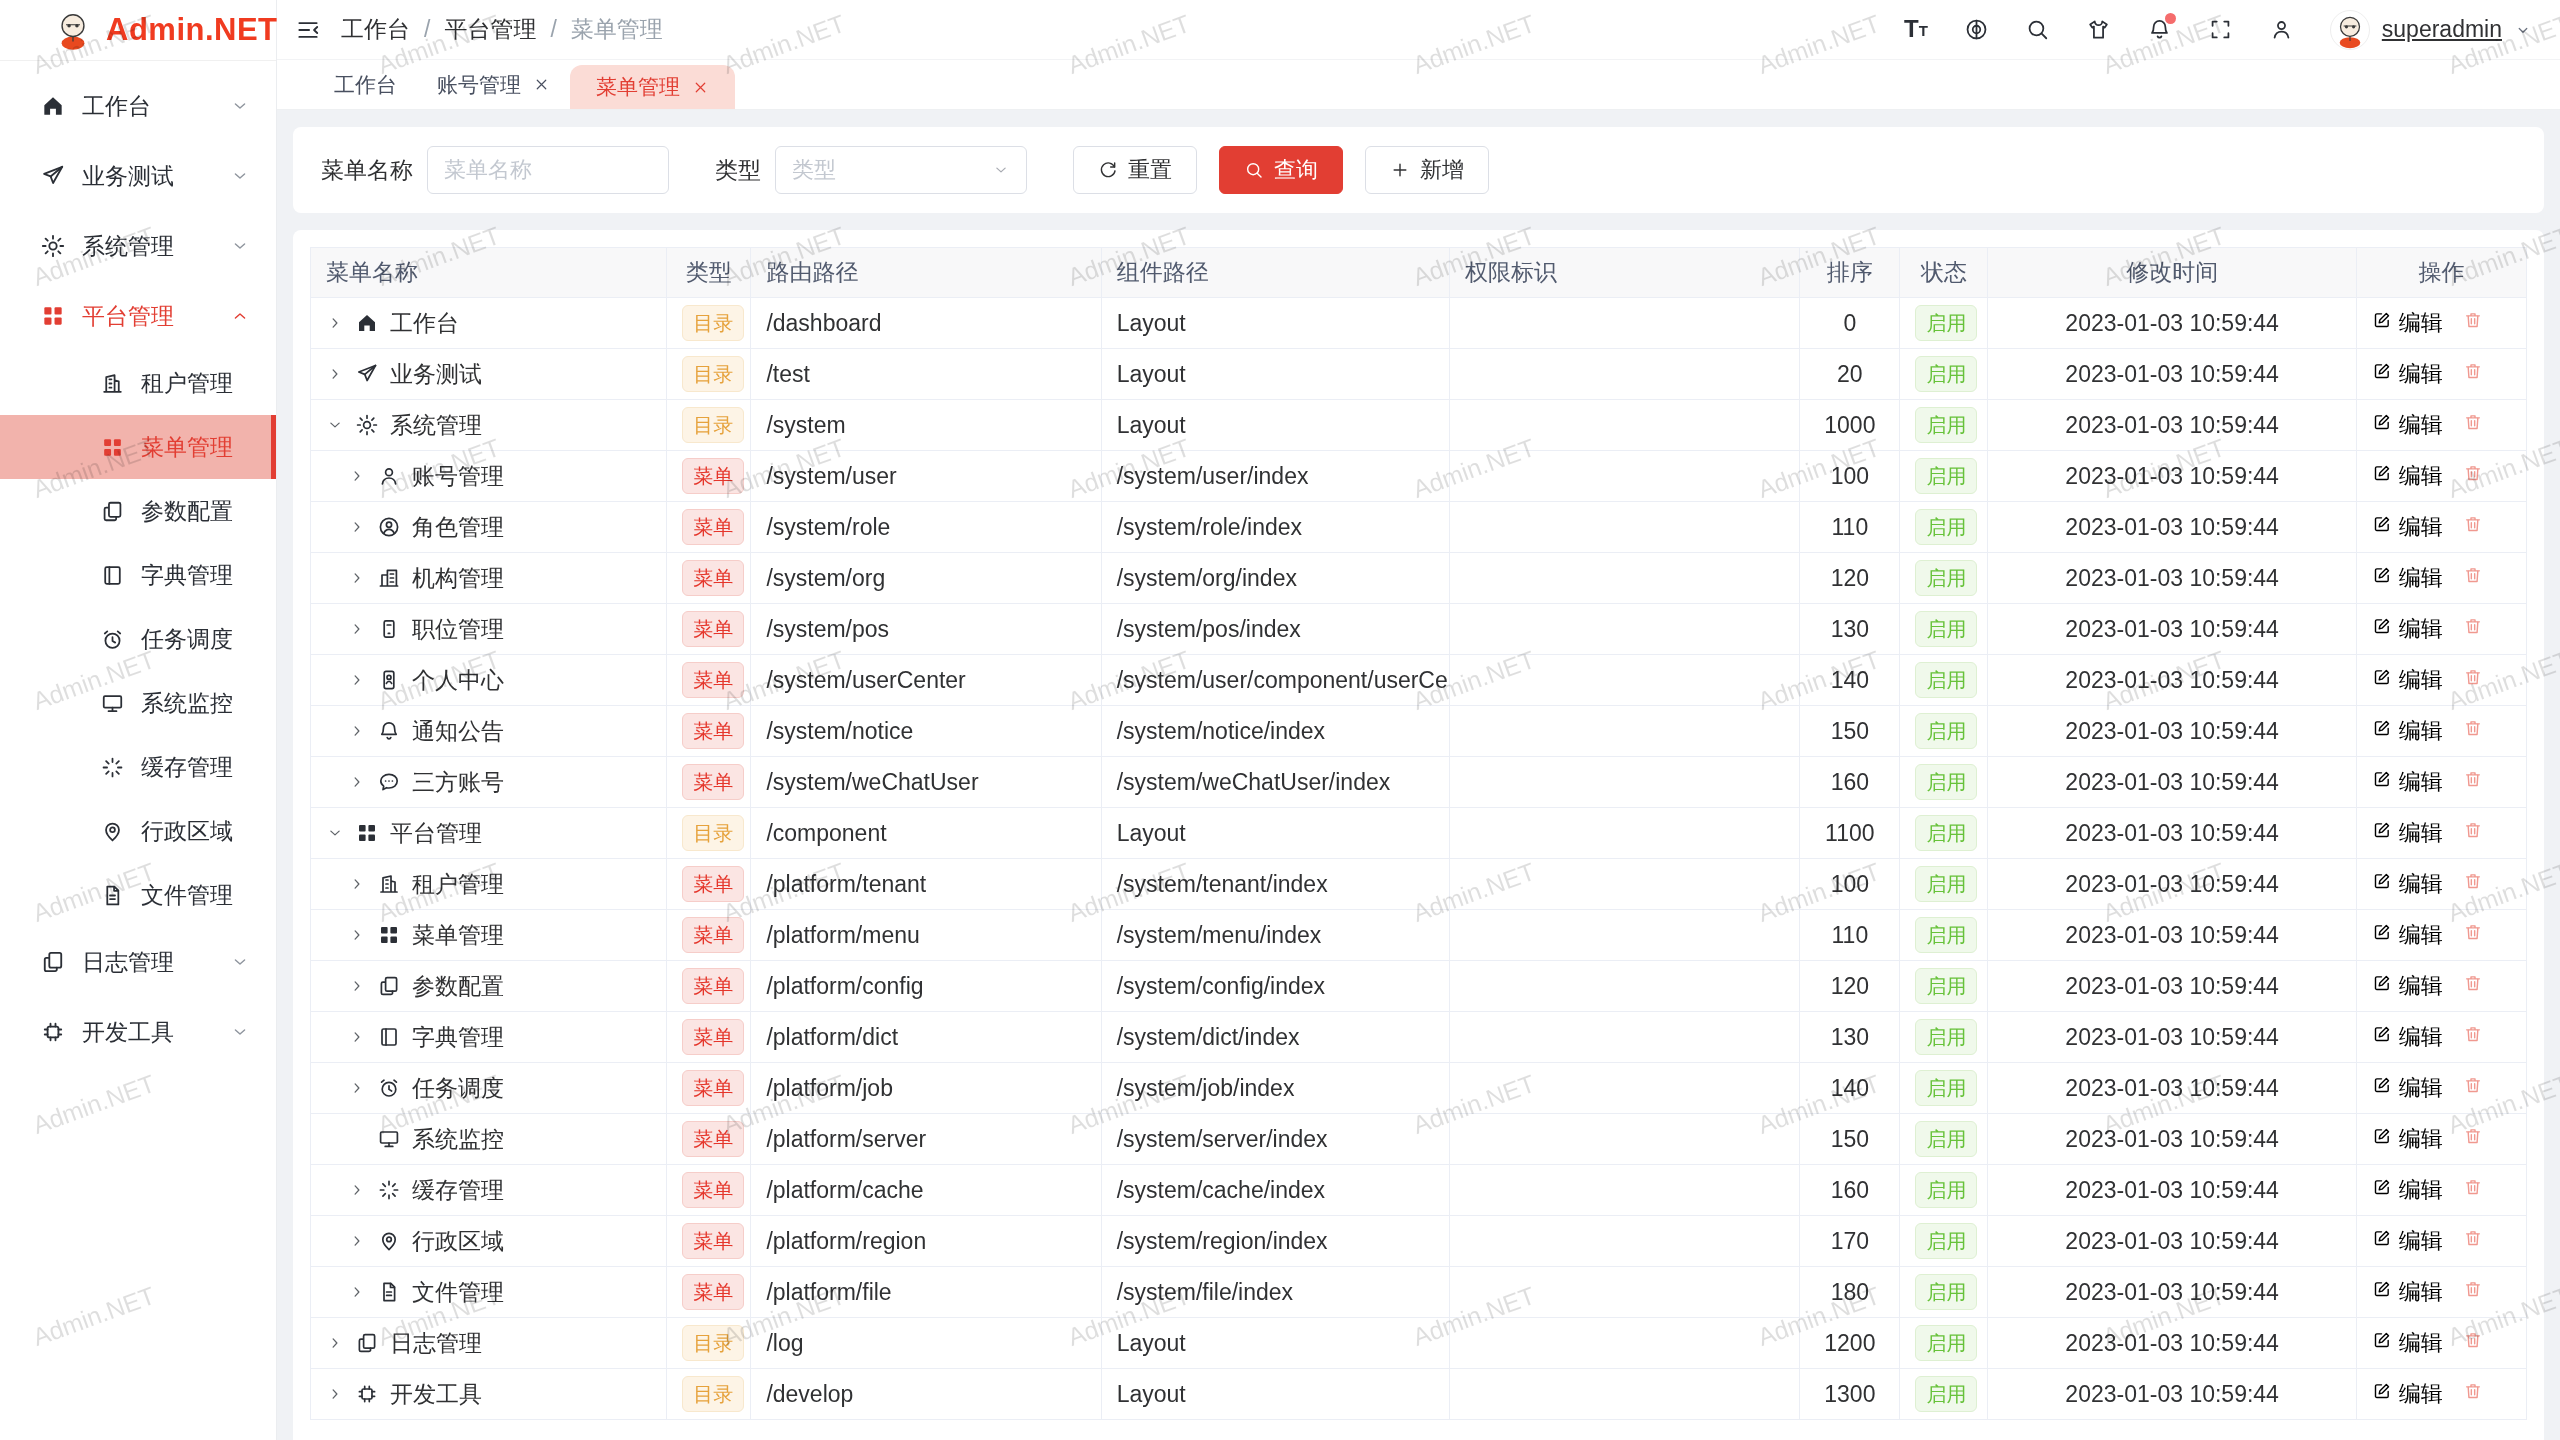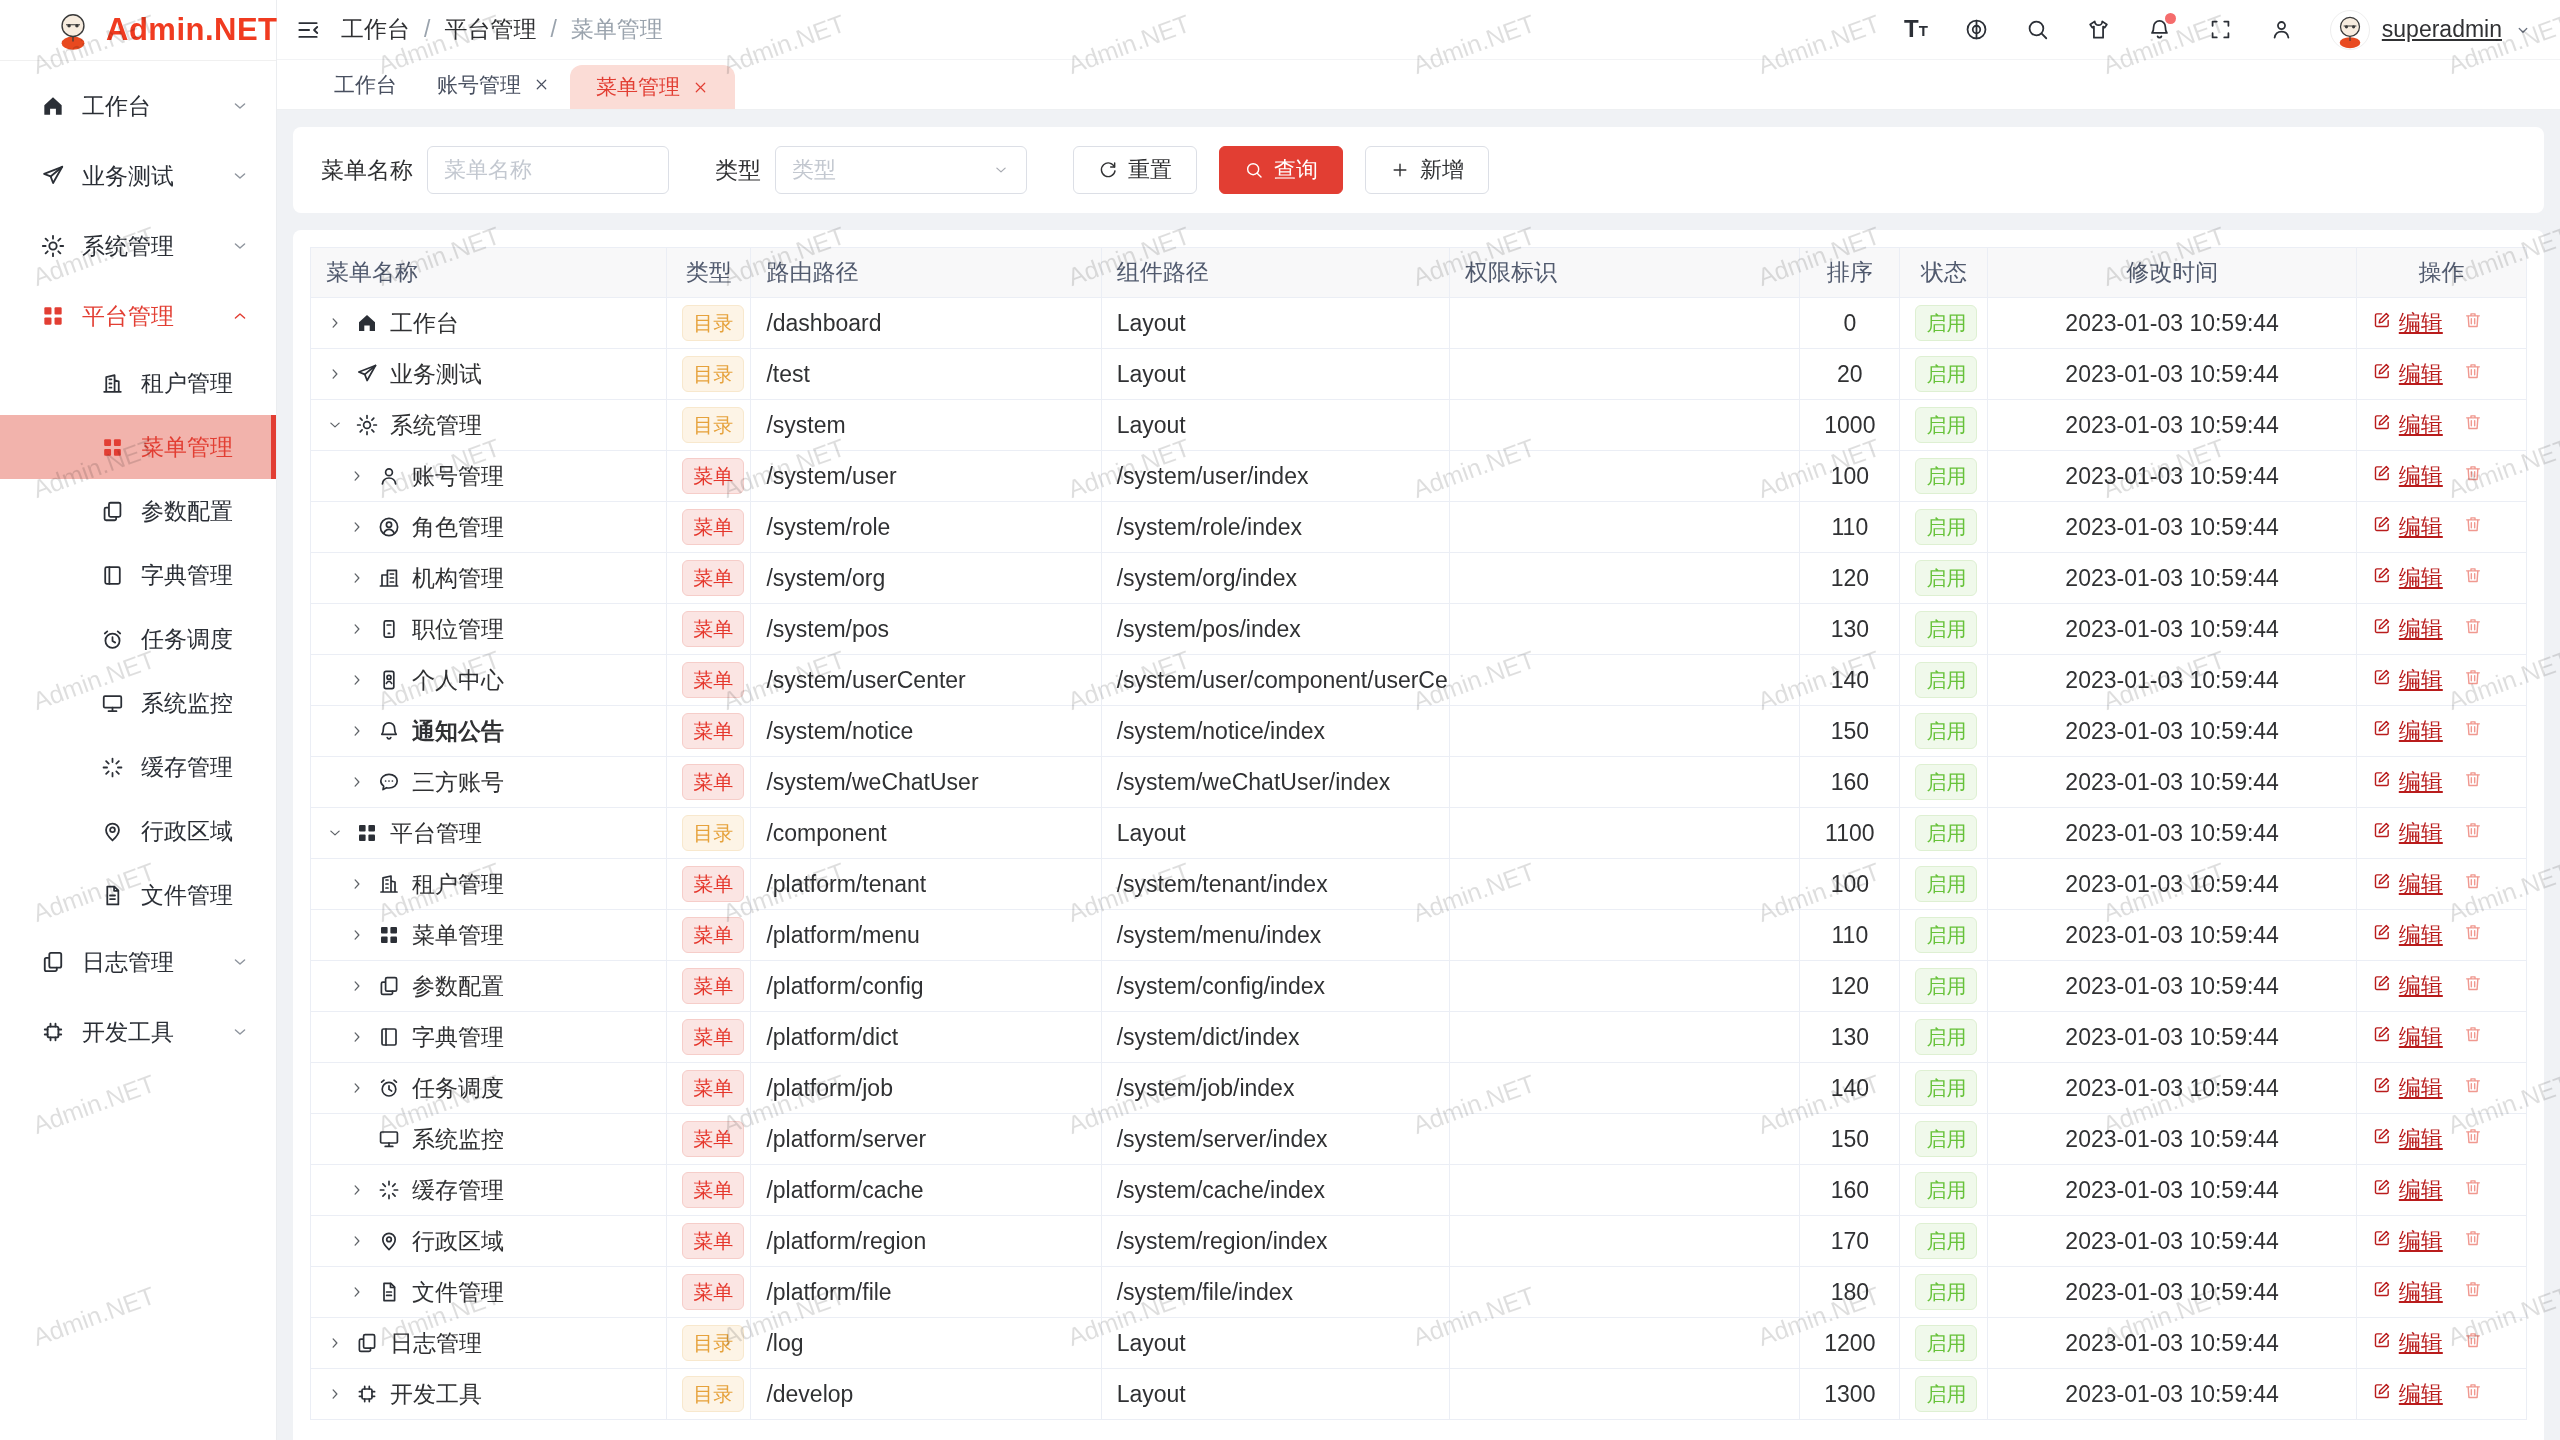--- a/index.html
+++ b/index.html
@@ -77,21 +77,21 @@
   .tchev.hidden{visibility:hidden;}
   .tchev svg{width:100%;height:100%;}
   .ricon{width:24px;height:24px;display:inline-flex;color:#2b2f36;flex:none;}
   .ricon svg{width:100%;height:100%;}
   .tag{display:inline-block;font-size:20px;padding:5px 10px;border-radius:6px;line-height:1.2;}
   .tag.dir{color:#e6a23c;background:#fdf4e6;border:1px solid #f8e8cd;}
   .tag.menu{color:#e5362b;background:#fbe5e3;border:1px solid #f6cdc9;}
   .tag.on{color:#67c23a;background:#f0f9eb;border:1px solid #def0d2;}
   .op-link{display:inline-flex;align-items:center;gap:7px;font-size:22px;cursor:pointer;}
   .op-link svg{width:20px;height:20px;}
-  .op-edit{color:#b91c1c;margin-right:20px;text-decoration:underline;}
+  .op-edit{color:#000000;margin-right:20px;}
   .op-del{color:#f0988f;gap:48px;}
 
   
   #watermarks{position:fixed;left:0;top:0;width:2560px;height:1440px;pointer-events:none;z-index:60;overflow:hidden;}
   .wm{position:absolute;font-size:25px;color:rgba(0,0,0,0.13);transform:rotate(-20deg);white-space:nowrap;}
 </style>
 </head>
 <body>
 
 <div class="app">
@@ -747,21 +747,21 @@
                   </span><span class="op-link op-del">
                     <span><svg viewBox="0 0 24 24" fill="none" stroke="currentColor" stroke-width="1.7" stroke-linecap="round" stroke-linejoin="round">
                         <path d="M4.4 7h15.2M9.6 7V4.6h4.8V7M6.2 7l.9 12.8h9.8L17.8 7"></path>
                         <path d="M10 10.4v6.2M14 10.4v6.2"></path>
                       </svg></span>
                     <span>删除</span>
                   </span></td>
               </tr>
               <tr>
                 <td>
-                  <div class="tree" style="padding-left: 22px; font-weight: bold;">
+                  <div class="tree" style="padding-left: 22px;">
                     <span class="tchev">
                       <svg viewBox="0 0 24 24" fill="none" stroke="currentColor" stroke-width="1.7" stroke-linecap="round" stroke-linejoin="round">
                         <path d="m9.5 6.5 5 5.5-5 5.5"></path>
                       </svg>
                     </span>
                     <span class="ricon">
                       <svg viewBox="0 0 24 24" fill="none" stroke="currentColor" stroke-width="1.7" stroke-linecap="round" stroke-linejoin="round">
                         <path d="M12 3.8a5.6 5.6 0 0 1 5.6 5.6c0 3.1.7 4.8 1.6 5.9H4.8c.9-1.1 1.6-2.8 1.6-5.9A5.6 5.6 0 0 1 12 3.8z"></path>
                         <path d="M10.2 18.6a1.9 1.9 0 0 0 3.6 0"></path>
                       </svg>

